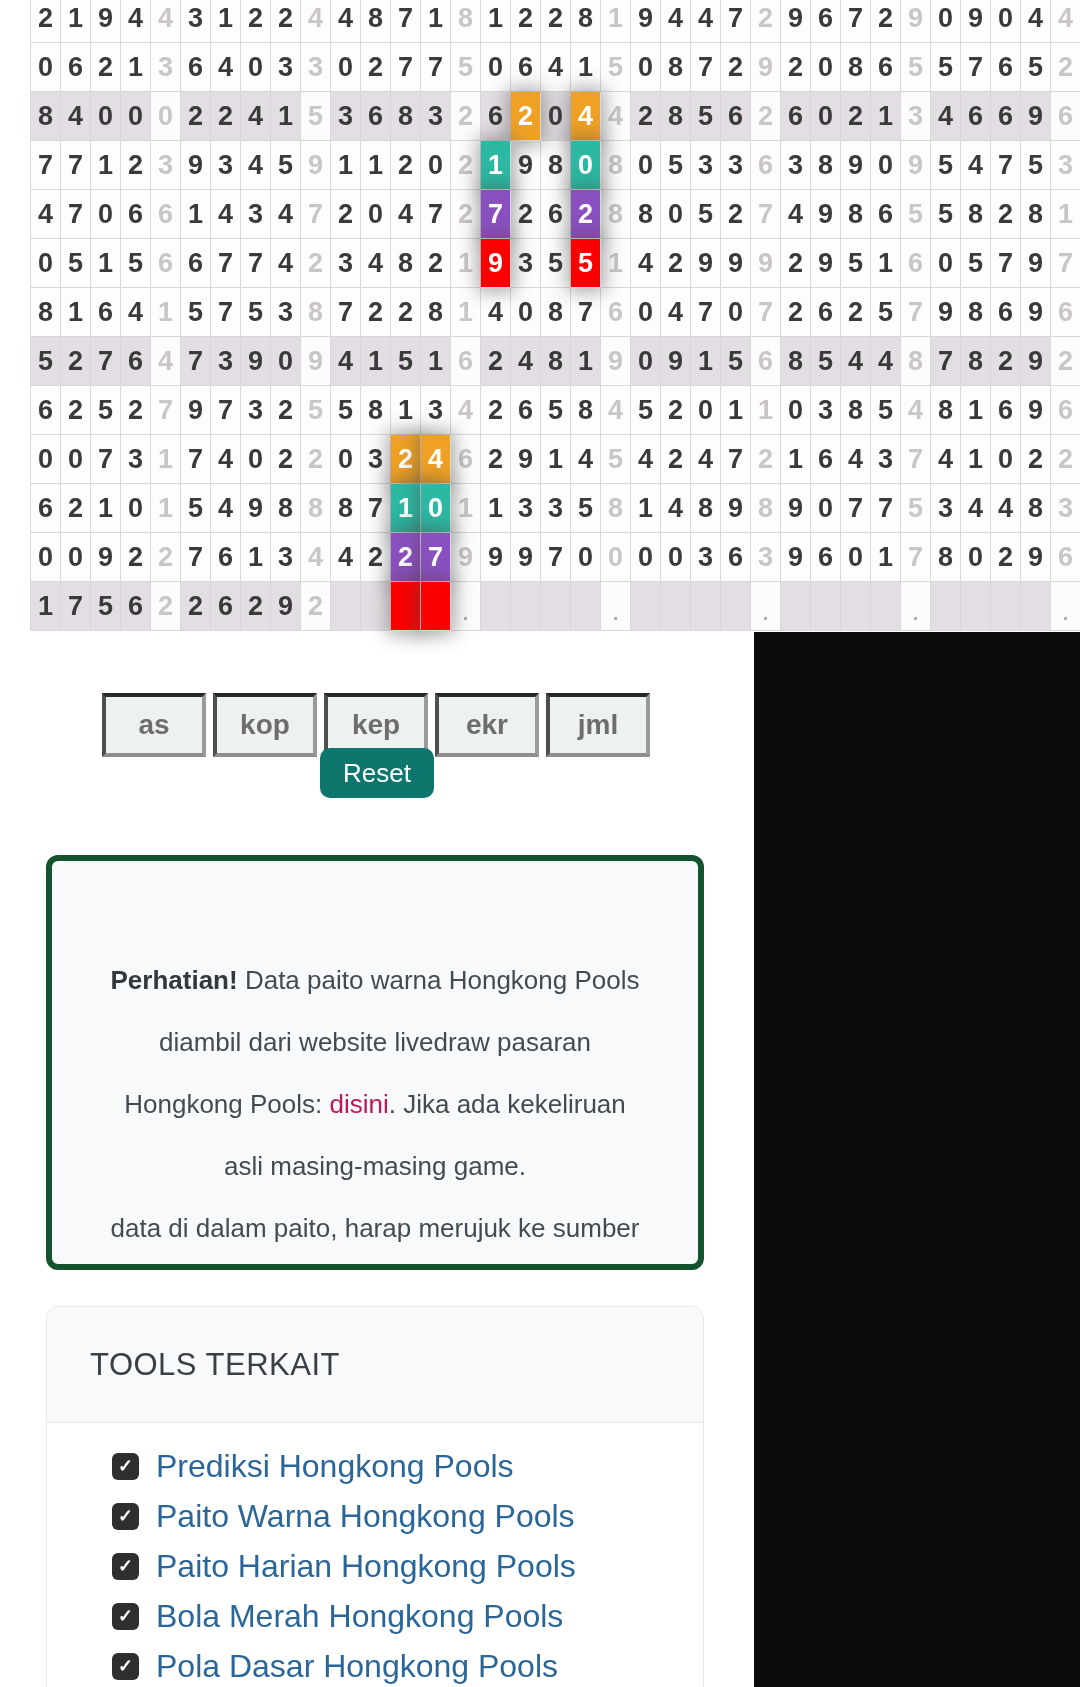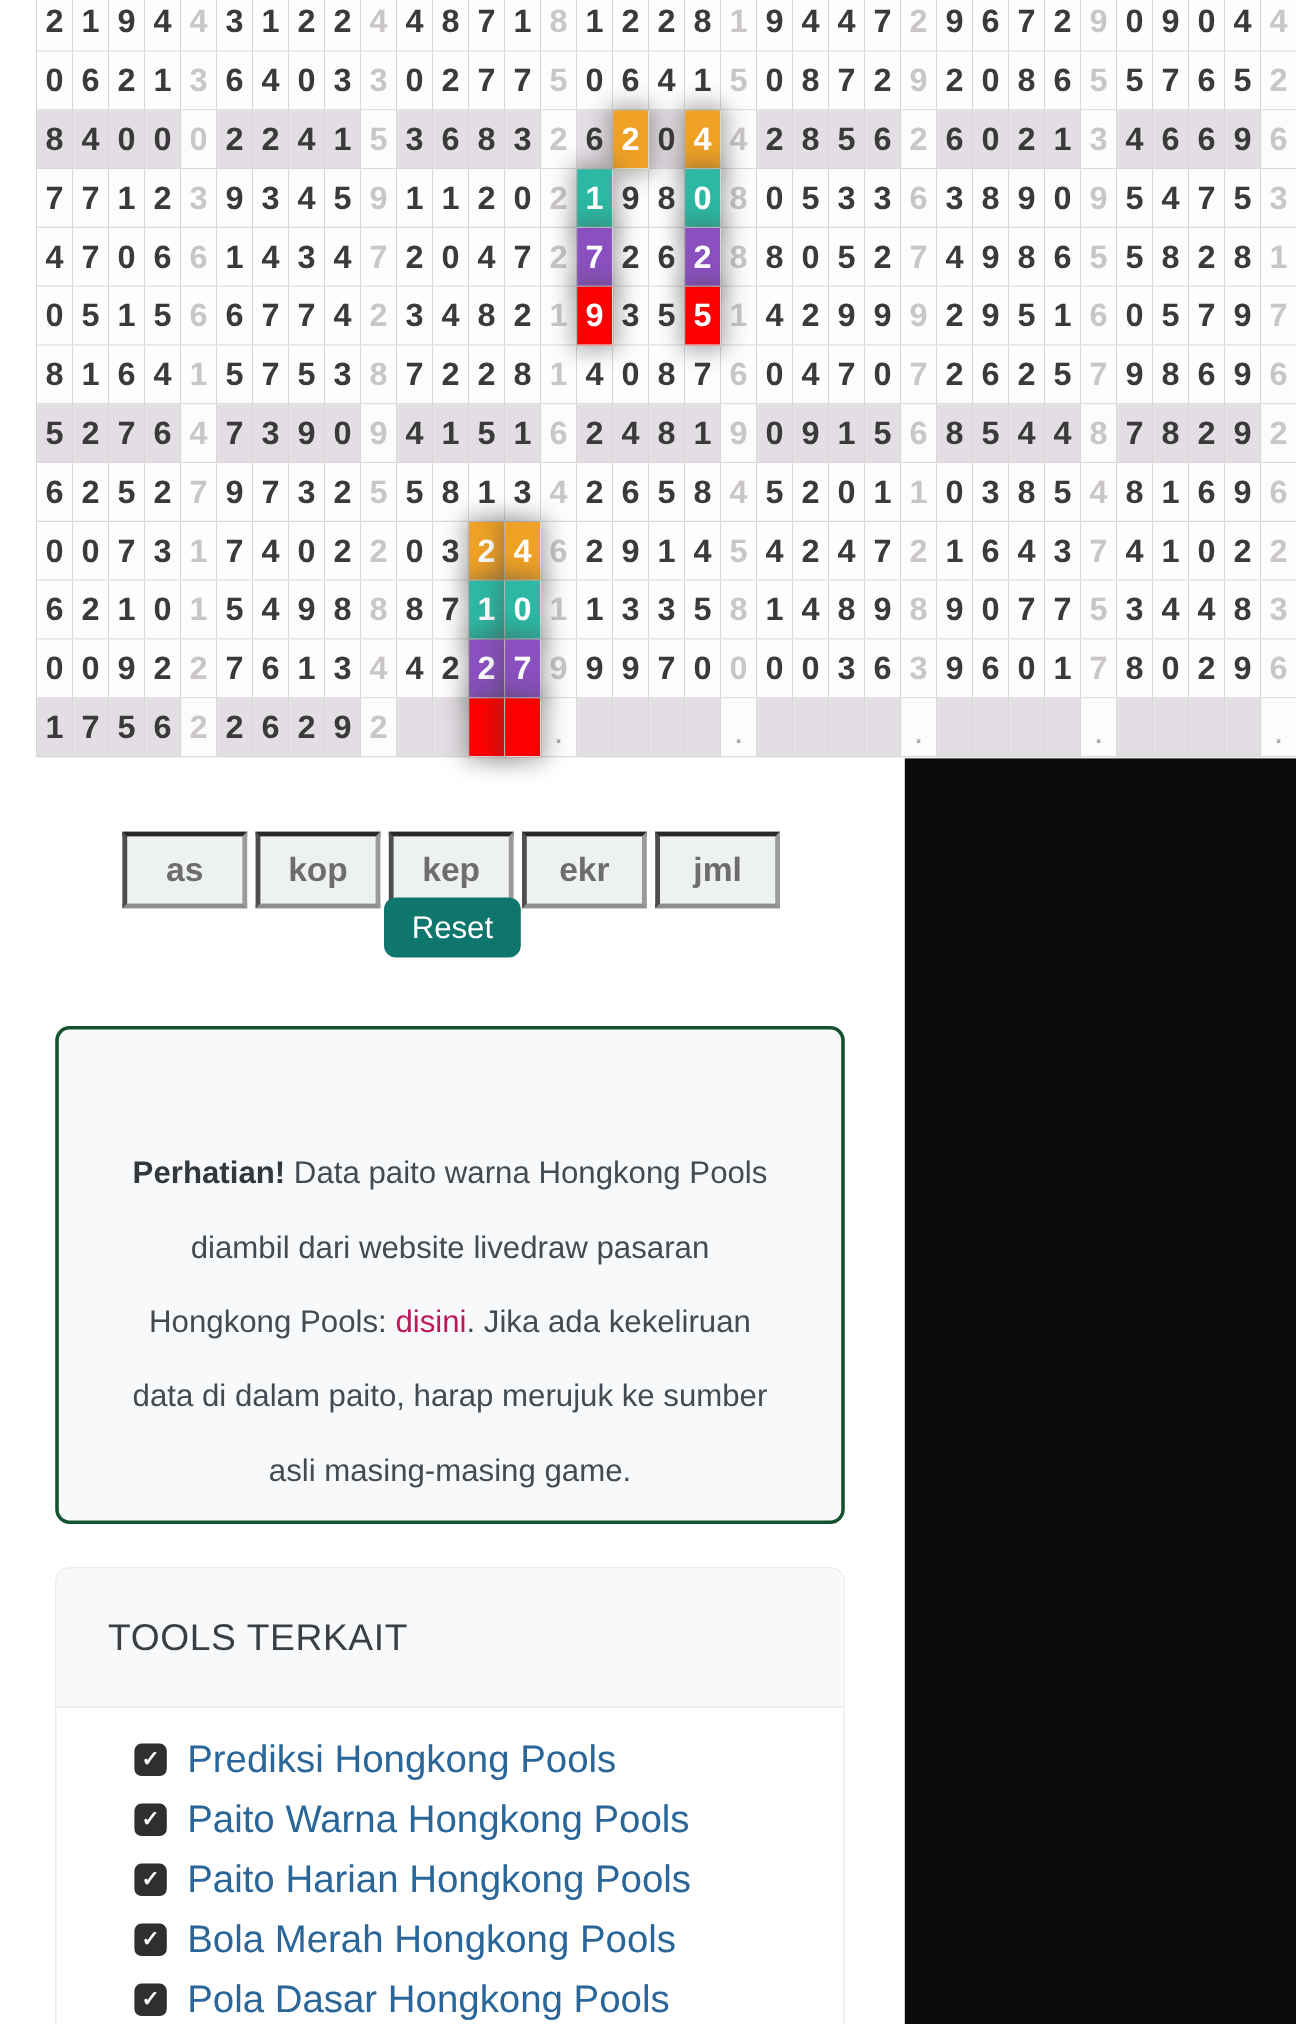--- a/index.html
+++ b/index.html
@@ -47,21 +47,21 @@
   }
   .reset-btn{
     position:absolute;left:320px;top:748px;width:114px;height:50px;
     background:#0f766e;border:none;border-radius:10px;color:#ffffff;
     font-size:26px;font-family:"Liberation Sans",sans-serif;cursor:pointer;
   }
 
   
   .notice-card{
     position:absolute;left:46px;top:855px;width:658px;height:415px;
-    box-sizing:border-box;background:#f8f9fa;border:3px solid #14532d;
+    box-sizing:border-box;background:#f8f9fa;border:6px solid #14532d;
     border-radius:12px;padding-top:88px;
   }
   .notice-line{
     text-align:center;font-size:26px;line-height:62px;color:#434b52;
   }
   .notice-line b{color:#32383d;}
   .inline-link{color:#be185d;text-decoration:none;cursor:pointer;}
 
   
   .tools-card{
@@ -585,22 +585,22 @@
   <button class="paito-btn">jml</button>
 </div>
 
 <button class="reset-btn">Reset</button>
 
 <div class="notice-card">
   <div>
       <div class="notice-line"><b>Perhatian!</b><span> Data paito warna Hongkong Pools</span></div>
       <div class="notice-line"><span>diambil dari website livedraw pasaran</span></div>
       <div class="notice-line"><span>Hongkong Pools: </span><a class="inline-link">disini</a><span>. Jika ada kekeliruan</span></div>
+      <div class="notice-line"><span>asli masing-masing game.</span></div>
       <div class="notice-line"><span>data di dalam paito, harap merujuk ke sumber</span></div>
-      <div class="notice-line"><span>asli masing-masing game.</span></div>
     </div>
 </div>
 
 <div class="tools-card">
   <div class="tools-header">
     <span class="tools-title">TOOLS TERKAIT</span>
   </div>
   <ul class="tools-list">
       <li class="tools-item">
         <span class="check-icon">✓</span>

